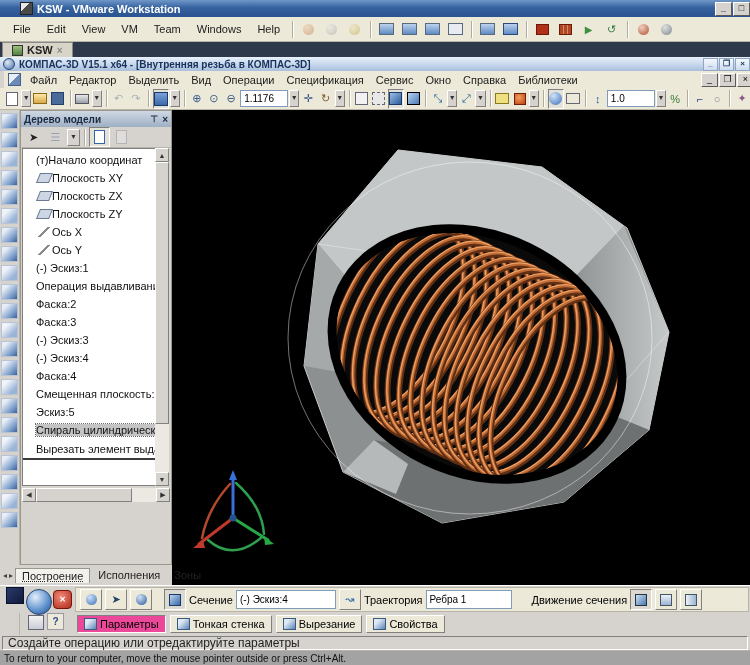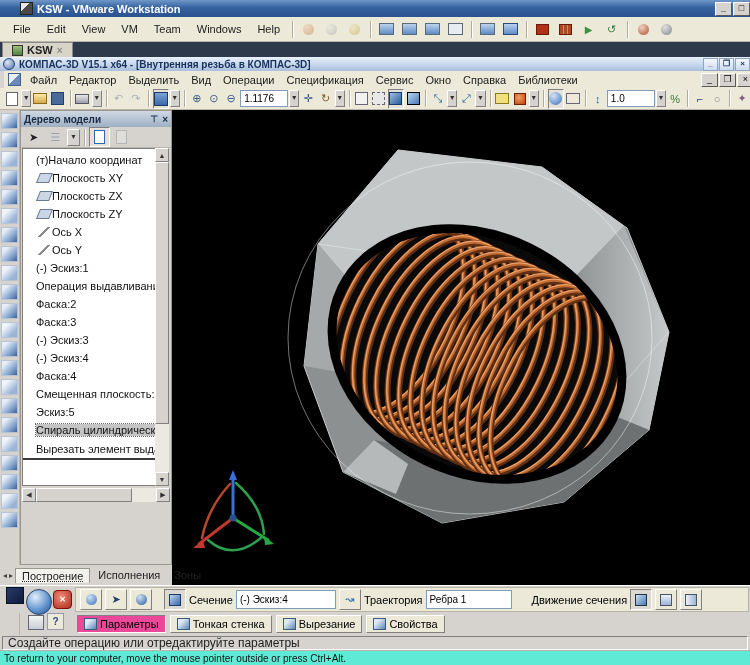--- a/index.html
+++ b/index.html
@@ -103,21 +103,21 @@
   #act-help{left:47px;top:613px;width:15px;height:15px;background:#ece9d8;border:1px solid #99a;
     display:flex;align-items:center;justify-content:center;font-weight:bold;color:#2a4a8a;font-size:10px;}
   
   #param-tabs{left:75px;top:612px;width:675px;height:23px;background:#d6d3ce;display:flex;align-items:center;gap:4px;padding-left:2px;box-sizing:border-box;}
   .ptab{display:flex;align-items:center;gap:3px;padding:2px 6px;border:1px solid;border-color:#fff #808080 #808080 #fff;background:#ece9d8;}
   .ptab.on{border-color:#808080 #fff #fff #808080;background:#ec4899;}
   .pticon{width:11px;height:10px;background:linear-gradient(135deg,#dfe8f4 30%,#5a85b8);border:1px solid #3a5a82;}
   
   #k-status{left:0;top:635px;width:750px;height:15px;background:#d6d3ce;box-sizing:border-box;padding:1px 2px;}
   #k-status .inner{height:12px;border:1px solid;border-color:#808080 #fff #fff #808080;display:flex;align-items:center;padding-left:5px;color:#222;font-size:12px;}
-  #vm-status{left:0;top:650px;width:750px;height:15px;background:#5eead4;border-top:1px solid #b8b4a8;
+  #vm-status{left:0;top:650px;width:750px;height:15px;background:#a3a3a3;border-top:1px solid #b8b4a8;
     display:flex;align-items:center;padding-left:4px;box-sizing:border-box;color:#111;font-size:10px;}
   .spacer{flex:1;}
 </style>
 </head>
 <body>
 
 <div id="screen">
 
   <div id="vm-titlebar" class="abs">
     <span class="appico"></span>

